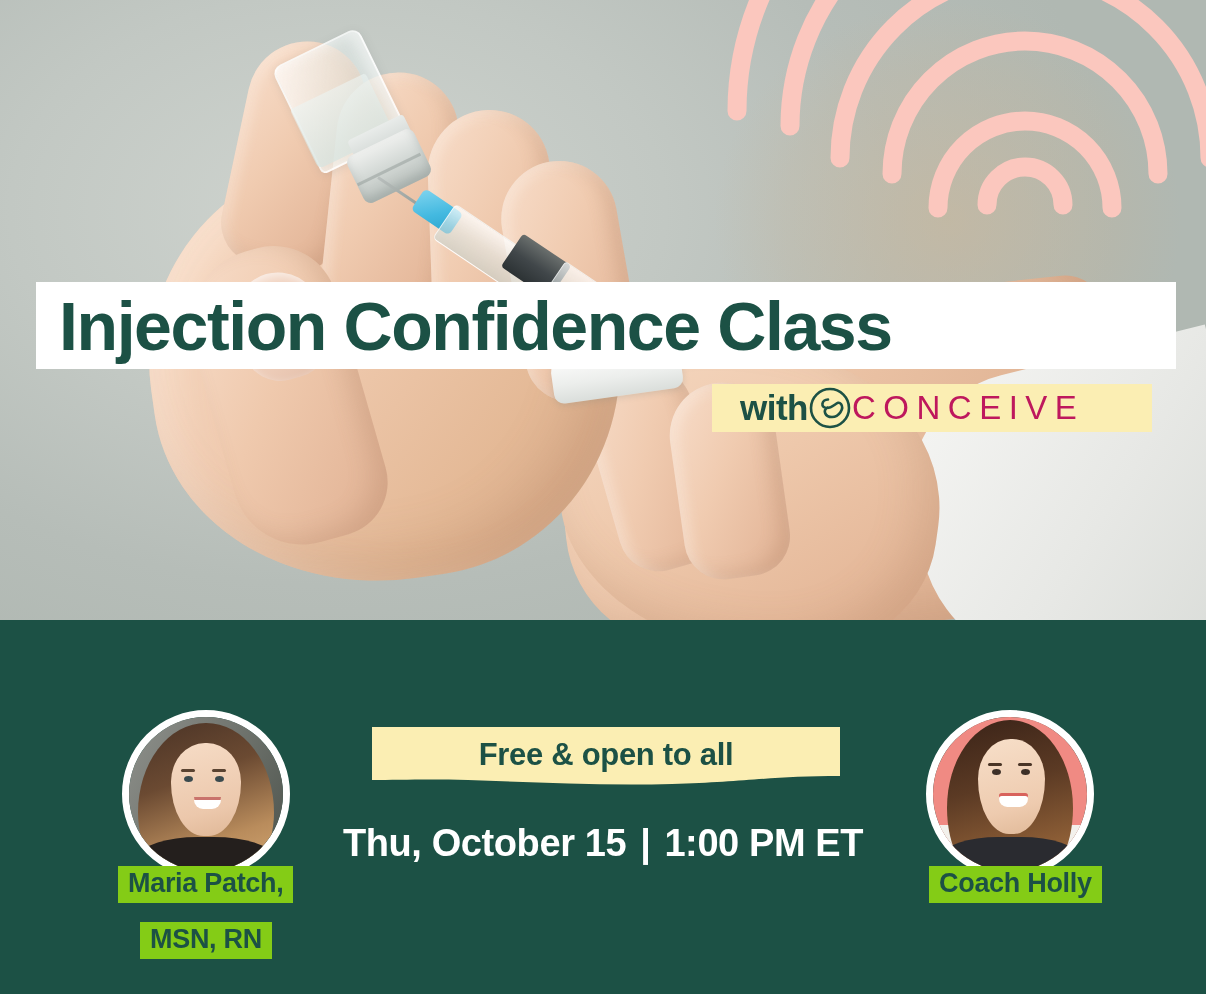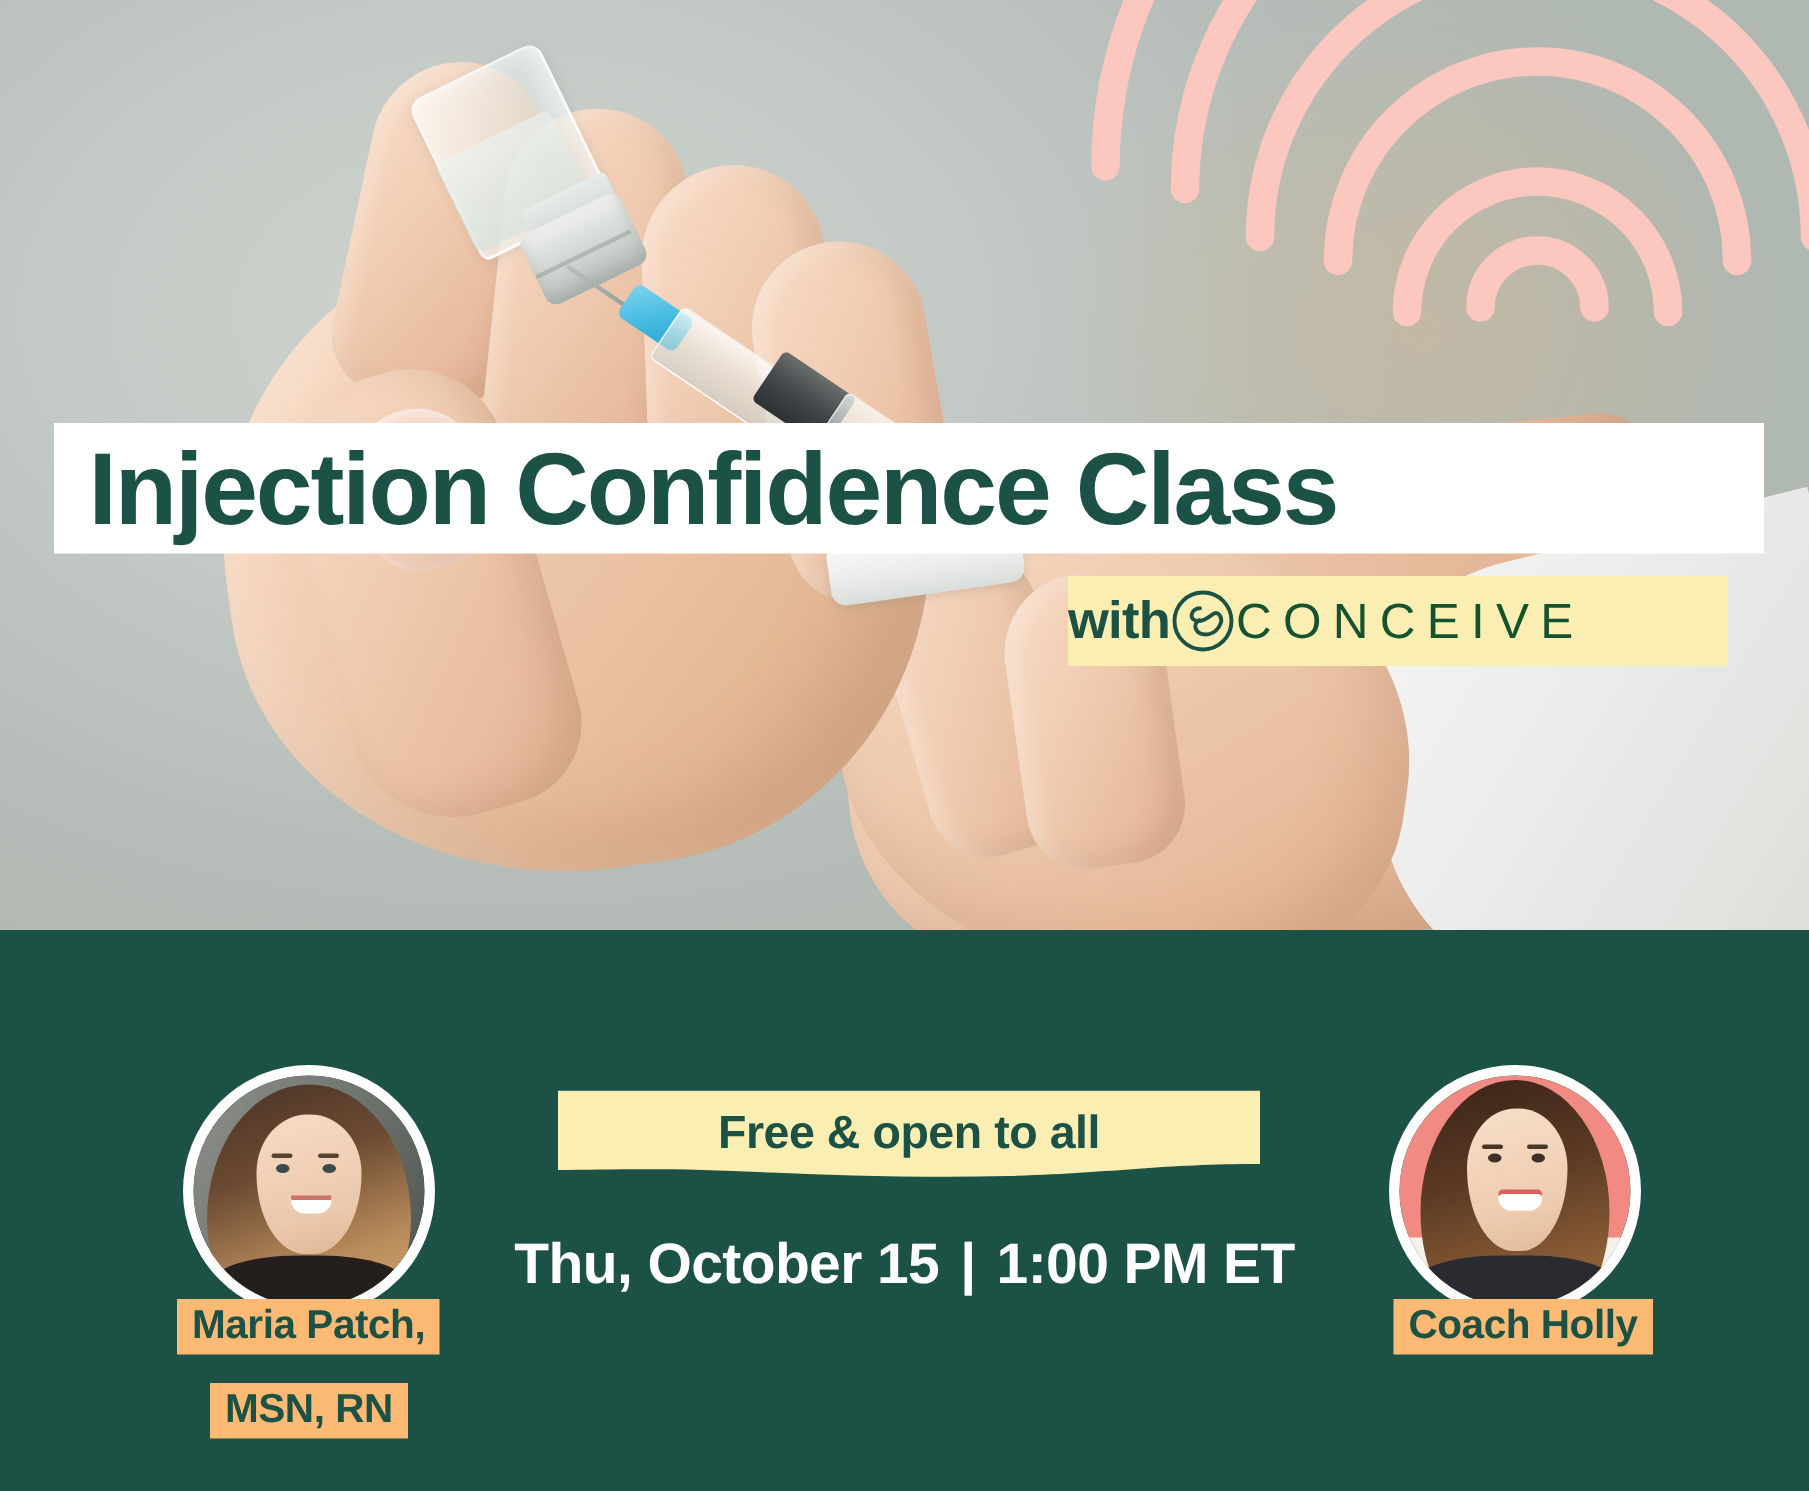--- a/index.html
+++ b/index.html
@@ -163,28 +163,29 @@
     background:#ffffff; display:flex; align-items:center;
   }
   .title-text {
     font-size:68px; font-weight:bold; color:#1c5145;
     letter-spacing:-1.4px; padding-left:23px; line-height:1;
     white-space:nowrap;
   }
 
   
   .with-band {
-    position:absolute; left:712px; top:384px; width:440px; height:60px;
+    position:absolute; left:712px; top:384px; width:440px; height:48px;
     background:#fbeeb3; display:flex; align-items:center; 
+    padding-left:28px;
   }
   .with-label {
     font-size:35px; font-weight:bold; color:#1c5145; letter-spacing:-.5px;
   }
   .conceive-word {
-    font-size:33px; color:#14532d; letter-spacing:7.5px; font-weight:400;
+    font-size:33px; color:#be185d; letter-spacing:7.5px; font-weight:400;
   }
 
   
   .green-section {
     position:absolute; left:0; top:620px; width:1206px; height:374px;
     background:#1c5145;
   }
 
   
   .free-banner {
@@ -264,21 +265,21 @@
     background:#ffffff; border-radius:4px 4px 12px 12px;
     box-shadow:0 -3px 0 0 #d8625c;
   }
   .ar-body {
     position:absolute; left:6%; bottom:-8%; width:88%; height:30%;
     background:#2a2b30; border-radius:42% 42% 0 0;
   }
 
   
   .nametag {
-    position:absolute; background:#fdba74; color:#1c5145;
+    position:absolute; background:#84cc16; color:#1c5145;
     font-size:27px; font-weight:bold; letter-spacing:-.3px;
     white-space:nowrap;
   }
   .tag-maria-1 {
     left:118px; top:866px; padding:2px 10px 4px 10px;
   }
   .tag-maria-2 {
     left:140px; top:922px; padding:2px 10px 4px 10px;
   }
   .tag-holly {

